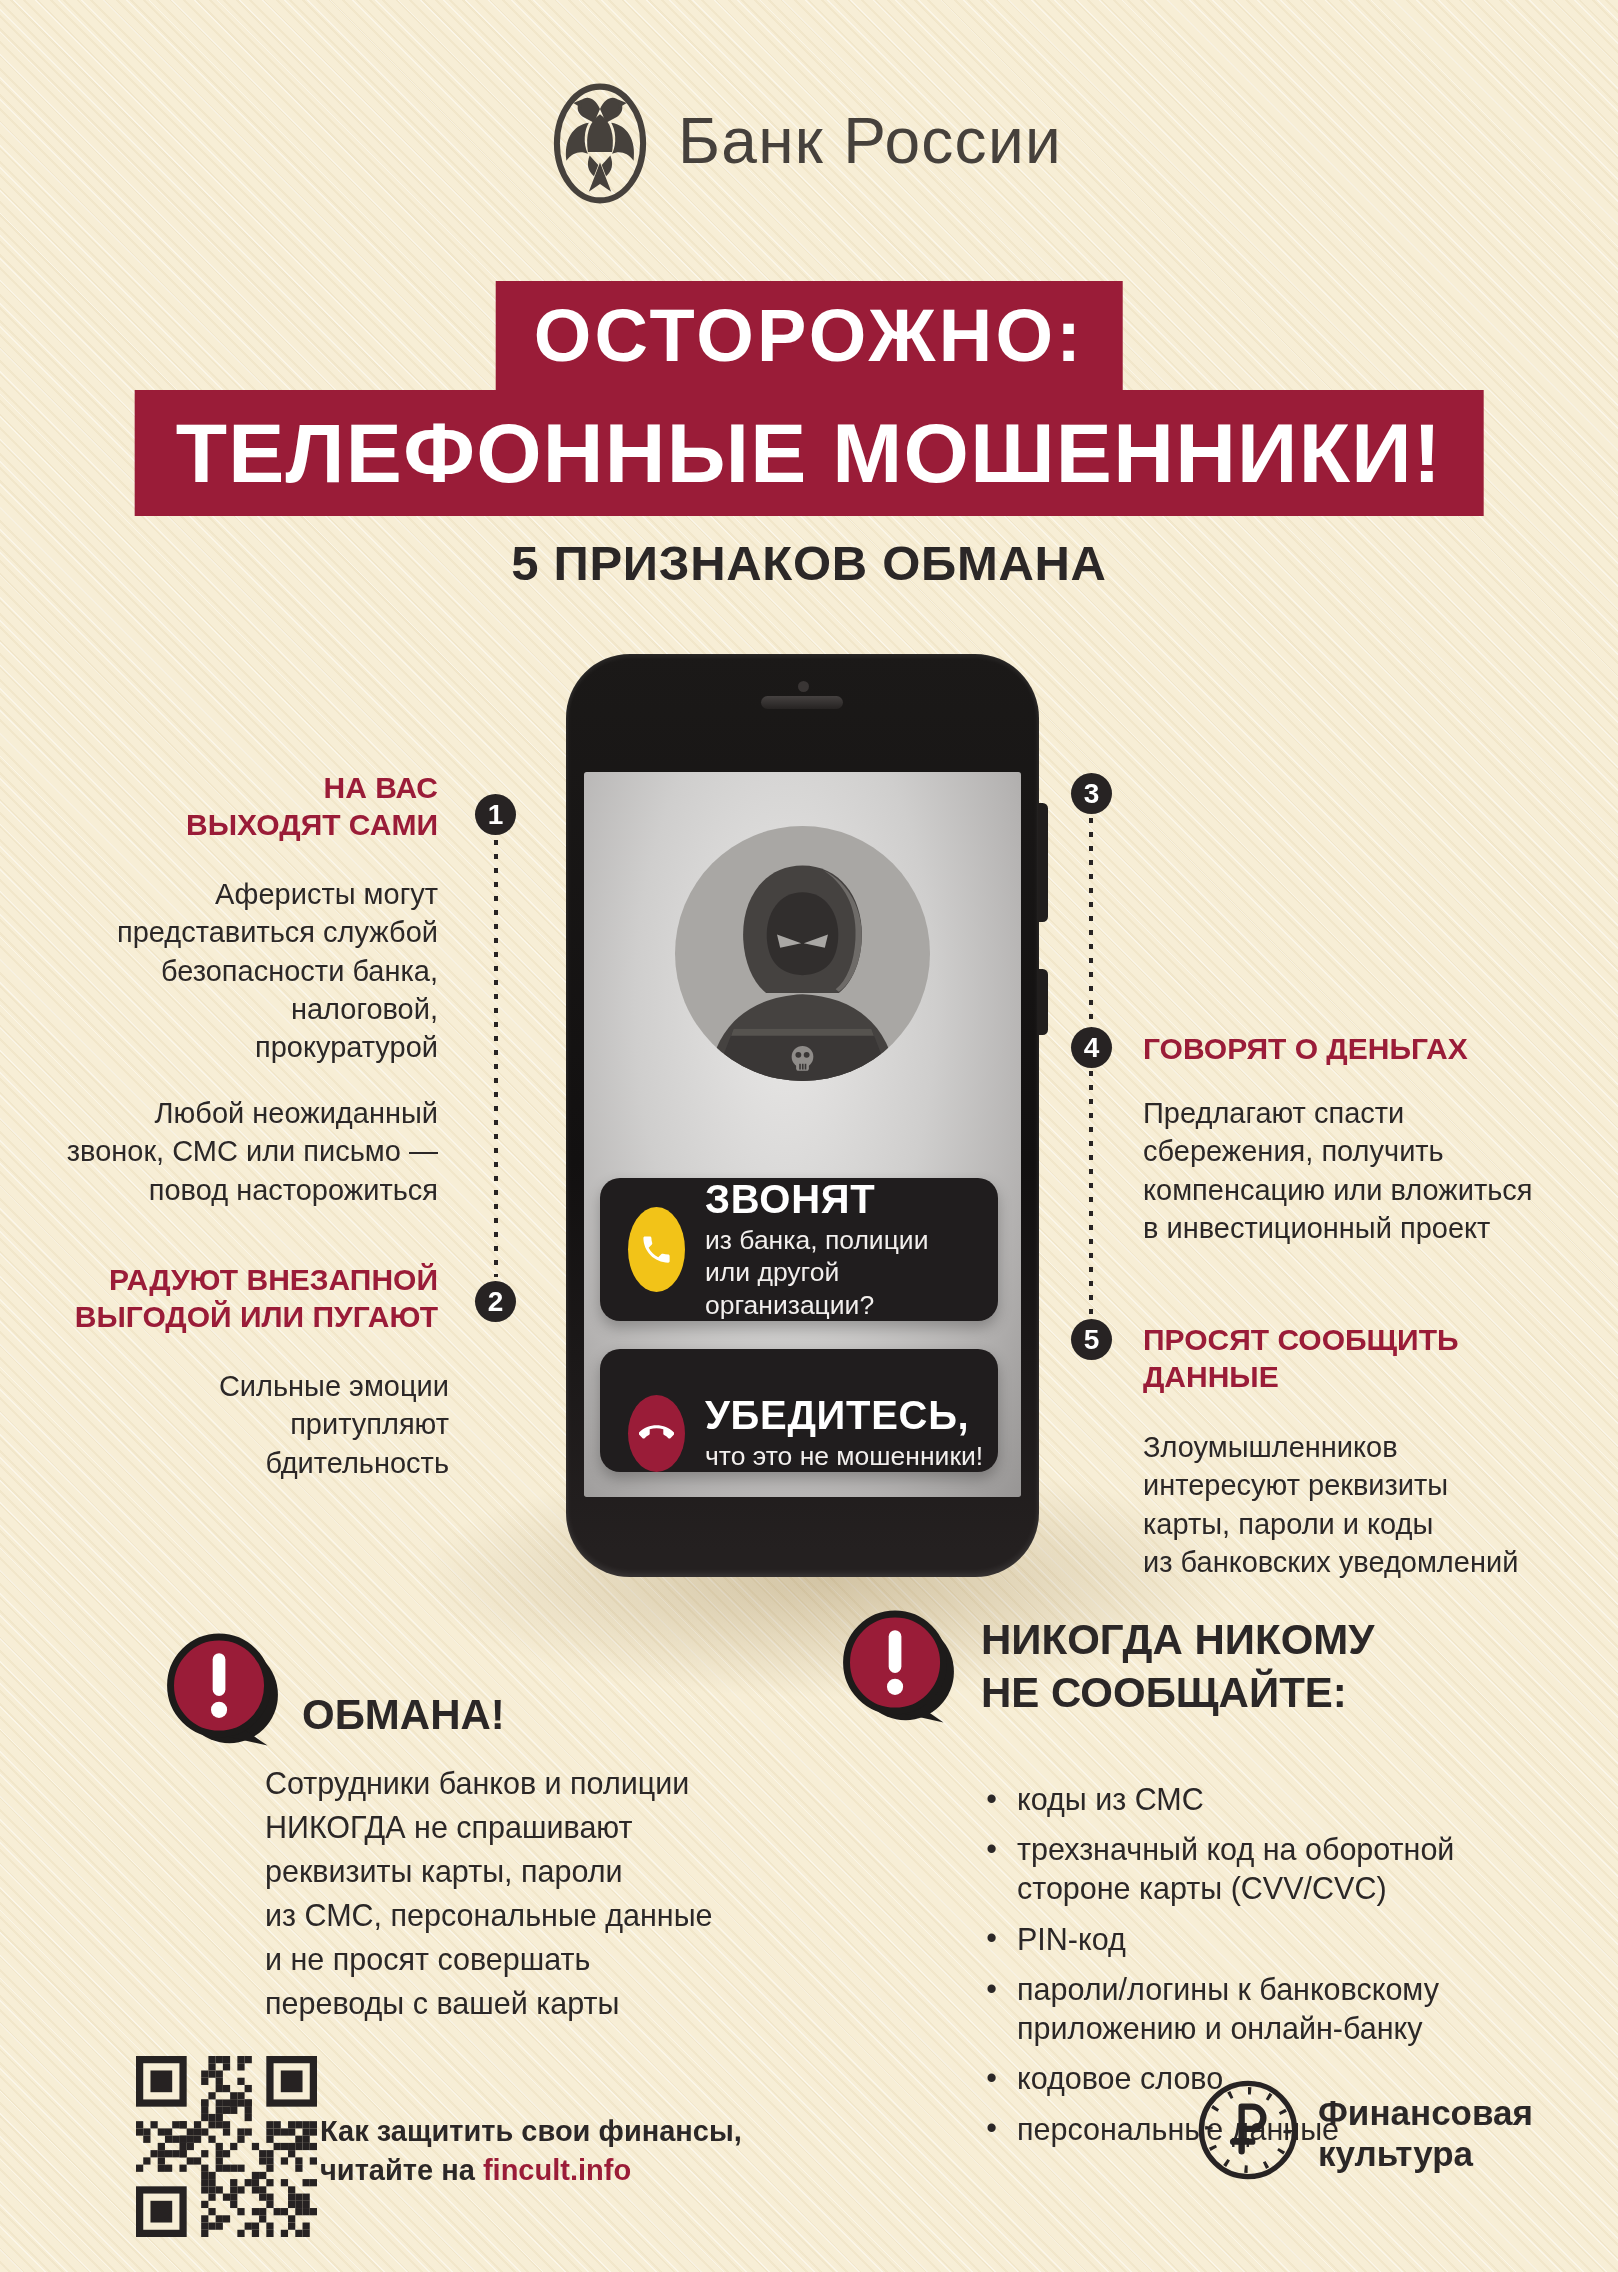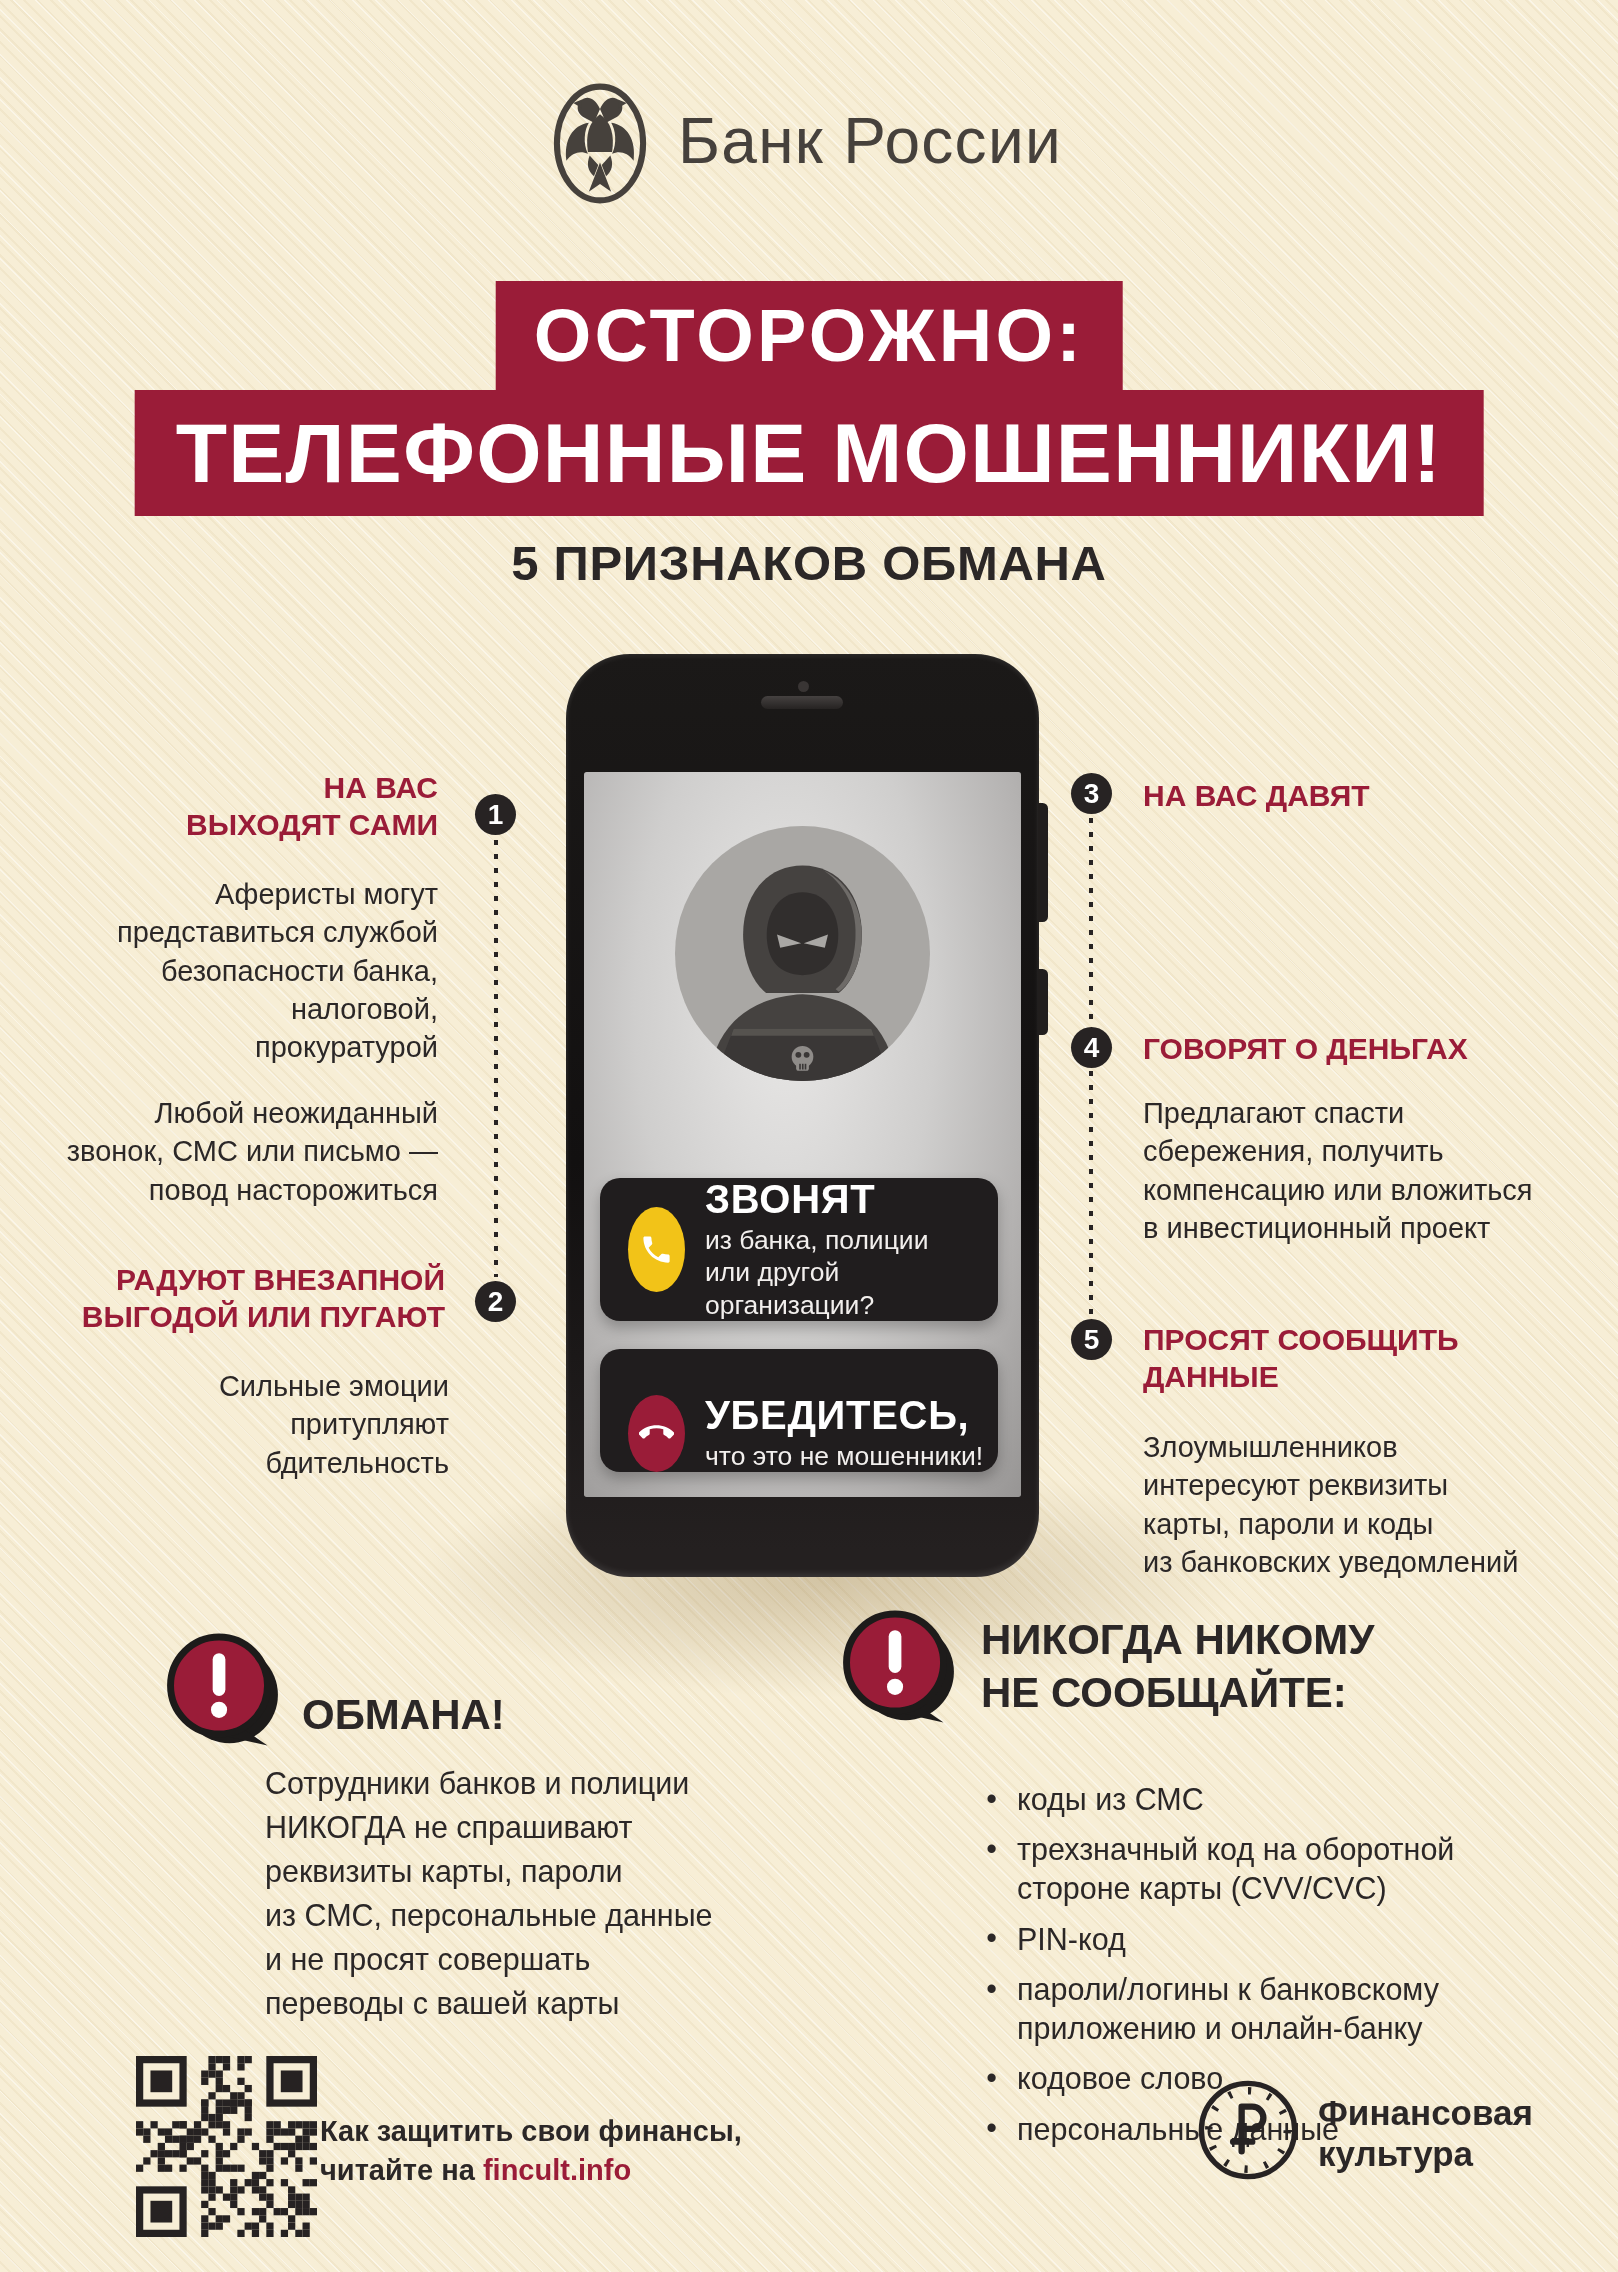--- a/index.html
+++ b/index.html
@@ -169,29 +169,28 @@
 представиться службой
 безопасности банка,
 налоговой,
 прокуратурой</div>
   <div class="abs sign-body ta-r pre" style="left:53px;top:1094px;width:385px;">Любой неожиданный
 звонок, СМС или письмо —
 повод насторожиться</div>
   <div class="abs num-circle" style="left:475px;top:794px;">1</div>
   <div class="abs dotline" style="left:494px;top:840px;height:437px;"></div>
 
-  <div class="abs sign-heading ta-r pre" style="left:60px;top:1262px;width:385px;">РАДУЮТ ВНЕЗАПНОЙ
+  <div class="abs sign-heading ta-r pre" style="left:53px;top:1262px;width:385px;">РАДУЮТ ВНЕЗАПНОЙ
 ВЫГОДОЙ ИЛИ ПУГАЮТ</div>
   <div class="abs sign-body ta-r pre" style="left:64px;top:1367px;width:385px;">Сильные эмоции
 притупляют
 бдительность</div>
   <div class="abs num-circle" style="left:475px;top:1281px;">2</div>
 
   <div class="abs num-circle" style="left:1071px;top:773px;">3</div>
-  <div class="abs sign-heading" style="left:1143px;top:778px;width:412px;">НА ВАС ДАВЯТ</div>
   <div class="abs dotline" style="left:1089px;top:818px;height:206px;"></div>
 
   <div class="abs num-circle" style="left:1071px;top:1027px;">4</div>
   <div class="abs sign-heading" style="left:1143px;top:1031px;width:425px;">ГОВОРЯТ О ДЕНЬГАХ</div>
   <div class="abs sign-body pre" style="left:1143px;top:1094px;width:438px;">Предлагают спасти
 сбережения, получить
 компенсацию или вложиться
 в инвестиционный проект</div>
   <div class="abs dotline" style="left:1089px;top:1071px;height:244px;"></div>
 

